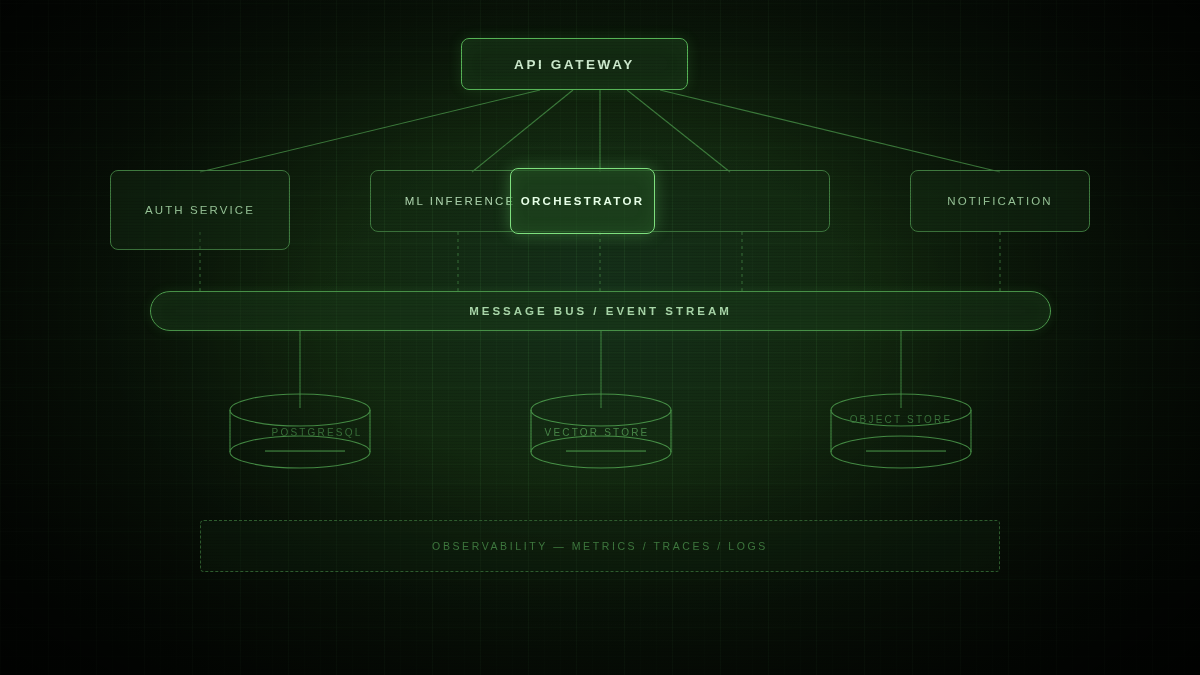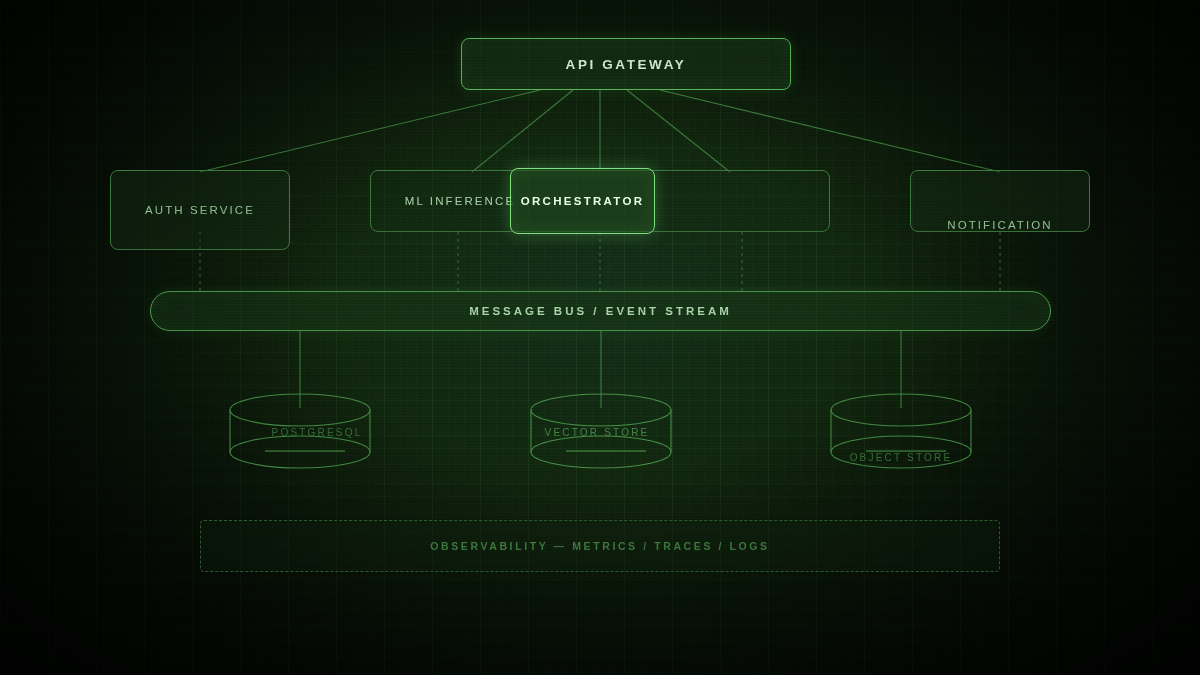--- a/index.html
+++ b/index.html
@@ -87,21 +87,21 @@
     background:rgba(25,56,25,.5);
     color:#a9d7a9;
     font-size:11.5px;font-weight:700;letter-spacing:3px;
     border-radius:6px;
     box-shadow:0 0 12px rgba(80,190,80,.12), inset 0 0 20px rgba(60,150,60,.07);
   }
   .node-obs{
     border:1.3px dashed #2e5c2e;
     background:rgba(16,36,16,.3);
     color:#3f7a3f;
-    font-size:10.5px;font-weight:700;letter-spacing:2.6px;
+    font-size:10.5px;font-weight:400;letter-spacing:2.6px;
     border-radius:4px;
     text-align:center;
   }
   
   .group-box{
     position:absolute;
     box-sizing:border-box;
     border:1px solid #3f7a3f;
     border-radius:8px;
     background:rgba(22,48,22,.24);
@@ -168,54 +168,54 @@
 
     <g stroke="#4e9e4e" stroke-width="1.1" fill="none" opacity="0.85">
       <ellipse cx="901" cy="410" rx="70" ry="16"></ellipse>
       <path d="M831,410 L831,452"></path>
       <path d="M971,410 L971,452"></path>
       <ellipse cx="901" cy="452" rx="70" ry="16"></ellipse>
       <line x1="866" y1="451" x2="946" y2="451" stroke-width="1.4" opacity="0.8"></line>
     </g>
   </svg>
 
-  <div class="node node-gateway" style="left:461px;top:38px;width:330px;height:52px;">
+  <div class="node node-gateway" style="left:461px;top:38px;width:227px;height:52px;">
     <span>API GATEWAY</span>
   </div>
 
   <div class="node node-dim" style="left:110px;top:170px;width:180px;height:80px;">
     <span>AUTH SERVICE</span>
   </div>
 
   <div class="group-box" style="left:370px;top:170px;width:460px;height:62px;"></div>
 
   <div class="node node-mid" style="left:370px;top:170px;width:180px;height:62px;border:none;background:transparent;box-shadow:none;">
     <span>ML INFERENCE</span>
   </div>
 
   <div class="node node-active" style="left:510px;top:168px;width:145px;height:66px;">
     <span>ORCHESTRATOR</span>
   </div>
 
 
-  <div class="node node-dim" style="left:910px;top:170px;width:180px;height:62px;align-items:flex-end;">
+  <div class="node node-dim" style="left:910px;top:170px;width:180px;height:62px;">
     <span>NOTIFICATION</span>
   </div>
 
   <div class="node node-bus" style="left:150px;top:291px;width:901px;height:40px;border-radius:20px;">
     <span>MESSAGE BUS / EVENT STREAM</span>
   </div>
 
   <div class="cyl-label" style="left:247px;top:427px;width:140px;">
     <span>POSTGRESQL</span>
   </div>
   <div class="cyl-label" style="left:531px;top:427px;width:132px;color:#4a8a4a;">
     <span>VECTOR STORE</span>
   </div>
-  <div class="cyl-label" style="left:831px;top:452px;width:140px;">
+  <div class="cyl-label" style="left:831px;top:414px;width:140px;">
     <span>OBJECT STORE</span>
   </div>
 
   <div class="node node-obs" style="left:200px;top:520px;width:800px;height:52px;">
     <span>OBSERVABILITY — METRICS / TRACES / LOGS</span>
   </div>
 
   <div class="bg-scan"></div>
 </div>
 

